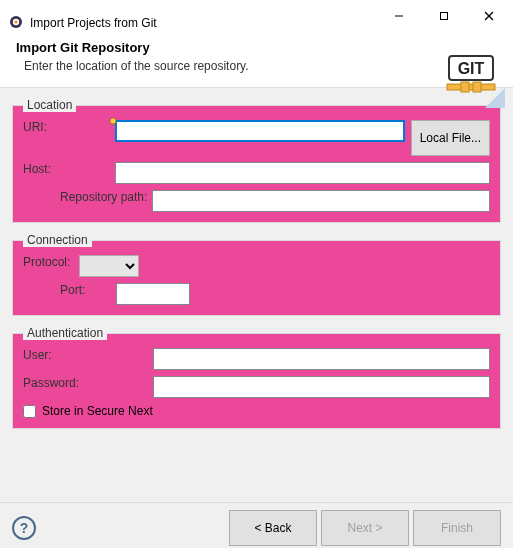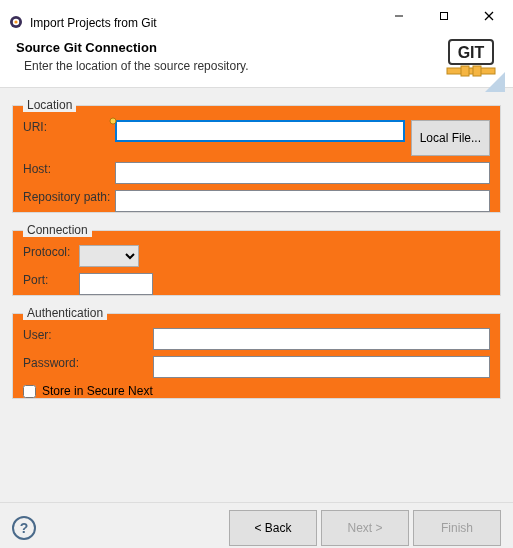--- a/index.html
+++ b/index.html
@@ -5,26 +5,26 @@
 * { box-sizing: border-box; margin: 0; padding: 0; }
 body { font-family: "Segoe UI", Tahoma, sans-serif; font-size: 12px; background: #fff; width: 513px; height: 548px; overflow: hidden; }
 .titlebar { display: flex; align-items: flex-end; height: 30px; padding: 0 2px 0 8px; background: #fff; }
 .titlebar .icon { width: 16px; height: 16px; margin-right: 6px; display: inline-flex; align-items: center; justify-content: center; }
 .titlebar .title { flex: 1; font-size: 12px; color: #000; }
 .titlebar .winbtn { width: 45px; height: 29px; display: inline-flex; align-items: center; justify-content: center; background: #fff; }
 .titlebar .winbtn svg { width: 10px; height: 10px; }
 .header { background: #fff; padding: 10px 16px 14px 16px; position: relative; border-bottom: 1px solid #ddd; }
 .header h1 { font-size: 13px; font-weight: bold; color: #000; }
 .header p { font-size: 12px; color: #333; margin-top: 4px; margin-left: 8px; }
-.gitlogo { position: absolute; right: 8px; top: 4px; width: 62px; height: 58px; }
+.gitlogo { position: absolute; right: 8px; top: 20px; width: 62px; height: 58px; }
 .content { padding: 10px 12px 6px 12px; background: #f0f0f0; height: 414px; }
-fieldset { border: 1px solid #d8d8d8; border-radius: 0; margin-bottom: 10px; padding: 8px 10px 0 10px; background: #f97316; }
+fieldset { border: 1px solid #d8d8d8; border-radius: 0; margin-bottom: 10px; padding: 8px 10px 10px 10px; background: #ec4899; }
 legend { font-size: 12px; color: #333; padding: 0 4px; background: #f0f0f0; }
 .row { display: flex; align-items: flex-start; margin-bottom: 6px; }
-.row:last-child { margin-bottom: 0; }
+.row:last-child { margin-bottom: 0; margin-left: 37px; }
 .lbl { color: #333; }
 .loc .lbl { width: 92px; }
 .conn .lbl { width: 56px; }
 .auth .lbl { width: 130px; }
 .input { border: 1px solid #828790; background: #fff; height: 22px; padding: 2px 4px; font-size: 12px; }
 .uri { flex: 1; border: 1px solid #0078d7; outline: 1px solid #0078d7; outline-offset: -2px; }
 .btn { border: 1px solid #adadad; background: #e1e1e1; height: 36px; padding: 0 8px; font-size: 12px; cursor: pointer; }
 .localfile { margin-left: 6px; }
 select.input { width: 60px; height: 22px; background: #e6e6e6; border: 1px solid #adadad; }
 .port { width: 74px; }
@@ -63,21 +63,21 @@
   </span>
   <span class="winbtn">
     <svg viewBox="0 0 10 10">
         <line x1="1" y1="1" x2="9" y2="9" stroke="#000" stroke-width="1.2"></line>
         <line x1="9" y1="1" x2="1" y2="9" stroke="#000" stroke-width="1.2"></line>
       </svg>
   </span>
 </div>
 
 <div class="header">
-  <h1>Source Git Connection</h1>
+  <h1>Import Git Repository</h1>
   <p>Enter the location of the source repository.</p>
   <div class="gitlogo">
     <svg viewBox="0 0 62 58">
       <rect x="6" y="6" width="44" height="24" rx="3" fill="#fff" stroke="#333" stroke-width="2"></rect>
       <text x="28" y="24" text-anchor="middle" font-family="Arial Black,Arial" font-size="16" font-weight="900" fill="#222">GIT</text>
       <rect x="4" y="34" width="48" height="6" fill="#f5b542" stroke="#c08a1e" stroke-width="1"></rect>
       <rect x="18" y="32" width="8" height="10" fill="#f5b542" stroke="#c08a1e" stroke-width="1"></rect>
       <rect x="30" y="32" width="8" height="10" fill="#f5b542" stroke="#c08a1e" stroke-width="1"></rect>
       <polygon points="62,58 42,58 62,38" fill="#bfd4e7"></polygon>
     </svg>

